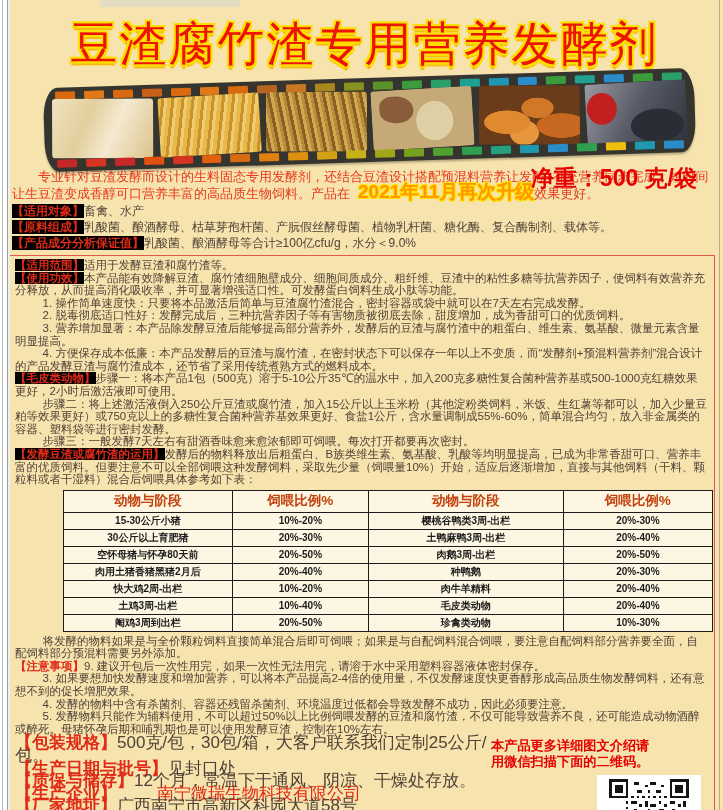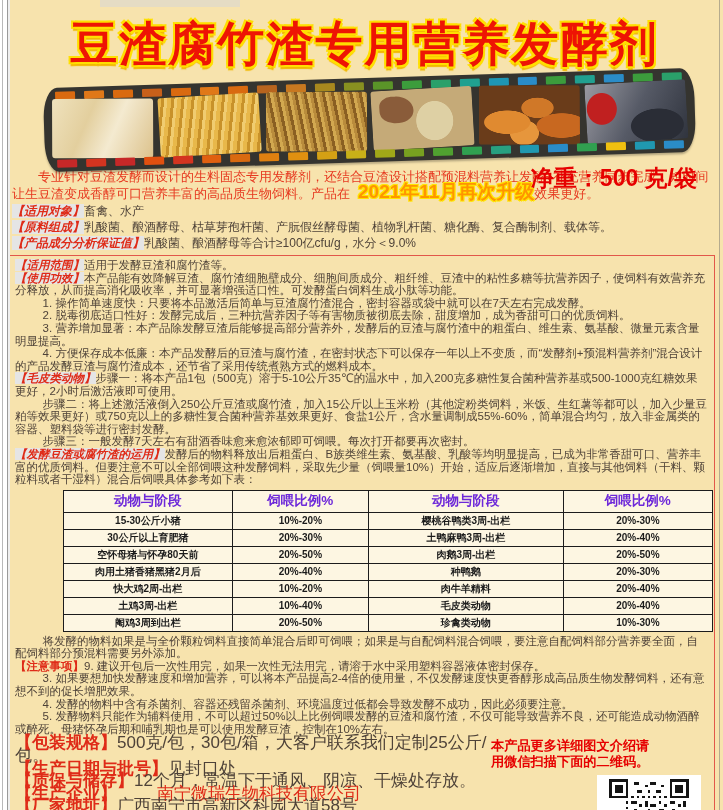--- a/index.html
+++ b/index.html
@@ -6,21 +6,21 @@
   body{background:#888;font-family:"Liberation Sans","DejaVu Sans",sans-serif;}
   .page{position:relative;width:723px;height:810px;background:#f7e3ad;overflow:hidden;margin:0 auto;}
   .edge-left{position:absolute;left:0;top:0;bottom:0;width:10px;z-index:30;
     background:linear-gradient(90deg,#ffffff 0 2px,#b9b9b9 2px 3px,#ffffff 3px 7px,#9a9a9a 7px 8px,#efefef 8px 10px);}
   .edge-right{position:absolute;right:0;top:0;bottom:0;width:6px;z-index:30;
     background:linear-gradient(90deg,rgba(0,0,0,0) 0 2px,#b5ab8e 2px 3px,#f7e3ad 3px 6px);}
   .top-smudge{position:absolute;left:100px;top:0;width:140px;height:7px;background:rgba(215,215,215,.55);z-index:5;}
   .inner{position:relative;padding:0 6px 0 12px;z-index:2;}
 
   
-  .title{margin:16px 0 0 0;text-align:center;font-size:47px;font-weight:700;letter-spacing:2px;
+  .title{margin:16px 0 0 0;text-align:center;font-size:47px;font-weight:400;letter-spacing:2px;
     color:#ee1404;line-height:56px;white-space:nowrap;
     text-shadow:-2px -2px 0 #ffdf00,2px -2px 0 #ffdf00,-2px 2px 0 #ffdf00,2px 2px 0 #ffdf00,0 4px 1px #f2b900;}
 
   
   .filmstrip{position:relative;margin:6px 22px 0 32px;height:84px;background:#35342f;
     border-radius:14px/30px;transform:rotate(-1.8deg);box-shadow:0 2px 2px rgba(0,0,0,.25);}
   .sprockets{position:absolute;left:12px;right:12px;height:8px;display:flex;gap:9px;}
   .sprockets.top{top:4px;} .sprockets.bot{bottom:4px;}
   .sprockets i{flex:1 1 0;border-radius:1px;}
   .photos{position:absolute;left:8px;right:8px;top:14px;bottom:14px;display:flex;gap:6px;align-items:stretch;}
@@ -46,31 +46,31 @@
 
   
   .intro{margin:7px 2px 2px 0;font-size:13px;line-height:15px;color:#e63920;text-indent:2em;font-weight:500;}
   .upgrade{font-size:19px;font-weight:bold;color:#ff9500;text-indent:0;
     text-shadow:1px 1px 0 #ffe400,-1px -1px 0 #ffe400,1px -1px 0 #ffe400,-1px 1px 0 #ffe400;padding-left:8px;}
 
   
   p{margin:0;}
   .sec-line{font-size:12px;line-height:16px;color:#4e4238;}
   .lbl{color:#df2b18;font-weight:bold;}
-  .hl{background:#e5e5e5;font-style:italic;}
+  .hl{background:#000000;}
 
   
   .redbox{margin:4px 2px 0 -3px;border:1px solid #e2574a;padding:3px 5px 4px 5px;}
   .redbox p{font-size:11.5px;line-height:12.6px;color:#4e4238;}
   .ind{text-indent:2.4em;}
 
   
   table.feed{border-collapse:collapse;margin:4px 0 3px 48px;width:650px;background:#fdf6e2;}
   table.feed th,table.feed td{border:1px solid #1c1c1c;text-align:center;padding:1px 2px;}
-  table.feed th{font-size:13.5px;color:#6d28d9;font-weight:bold;height:19px;}
+  table.feed th{font-size:13.5px;color:#c2410c;font-weight:bold;height:19px;}
   table.feed td{font-size:10px;font-weight:bold;color:#1b1b1b;height:13px;}
   .colA{width:26%;} .colB{width:21%;} .colC{width:30%;} .colD{width:23%;}
 
   
   .bottom-flex{display:flex;margin-top:2px;}
   .info-col{flex:1 1 auto;}
   .info-col p{font-size:17px;line-height:12.6px;color:#4e4238;}
   .red-val{color:#df2b18;margin-left:40px;}
   .qr-col{flex:0 0 218px;padding-top:1px;}
   .qr-notice{font-size:13.2px;line-height:16px;font-weight:bold;color:#e60000;text-align:left;}

